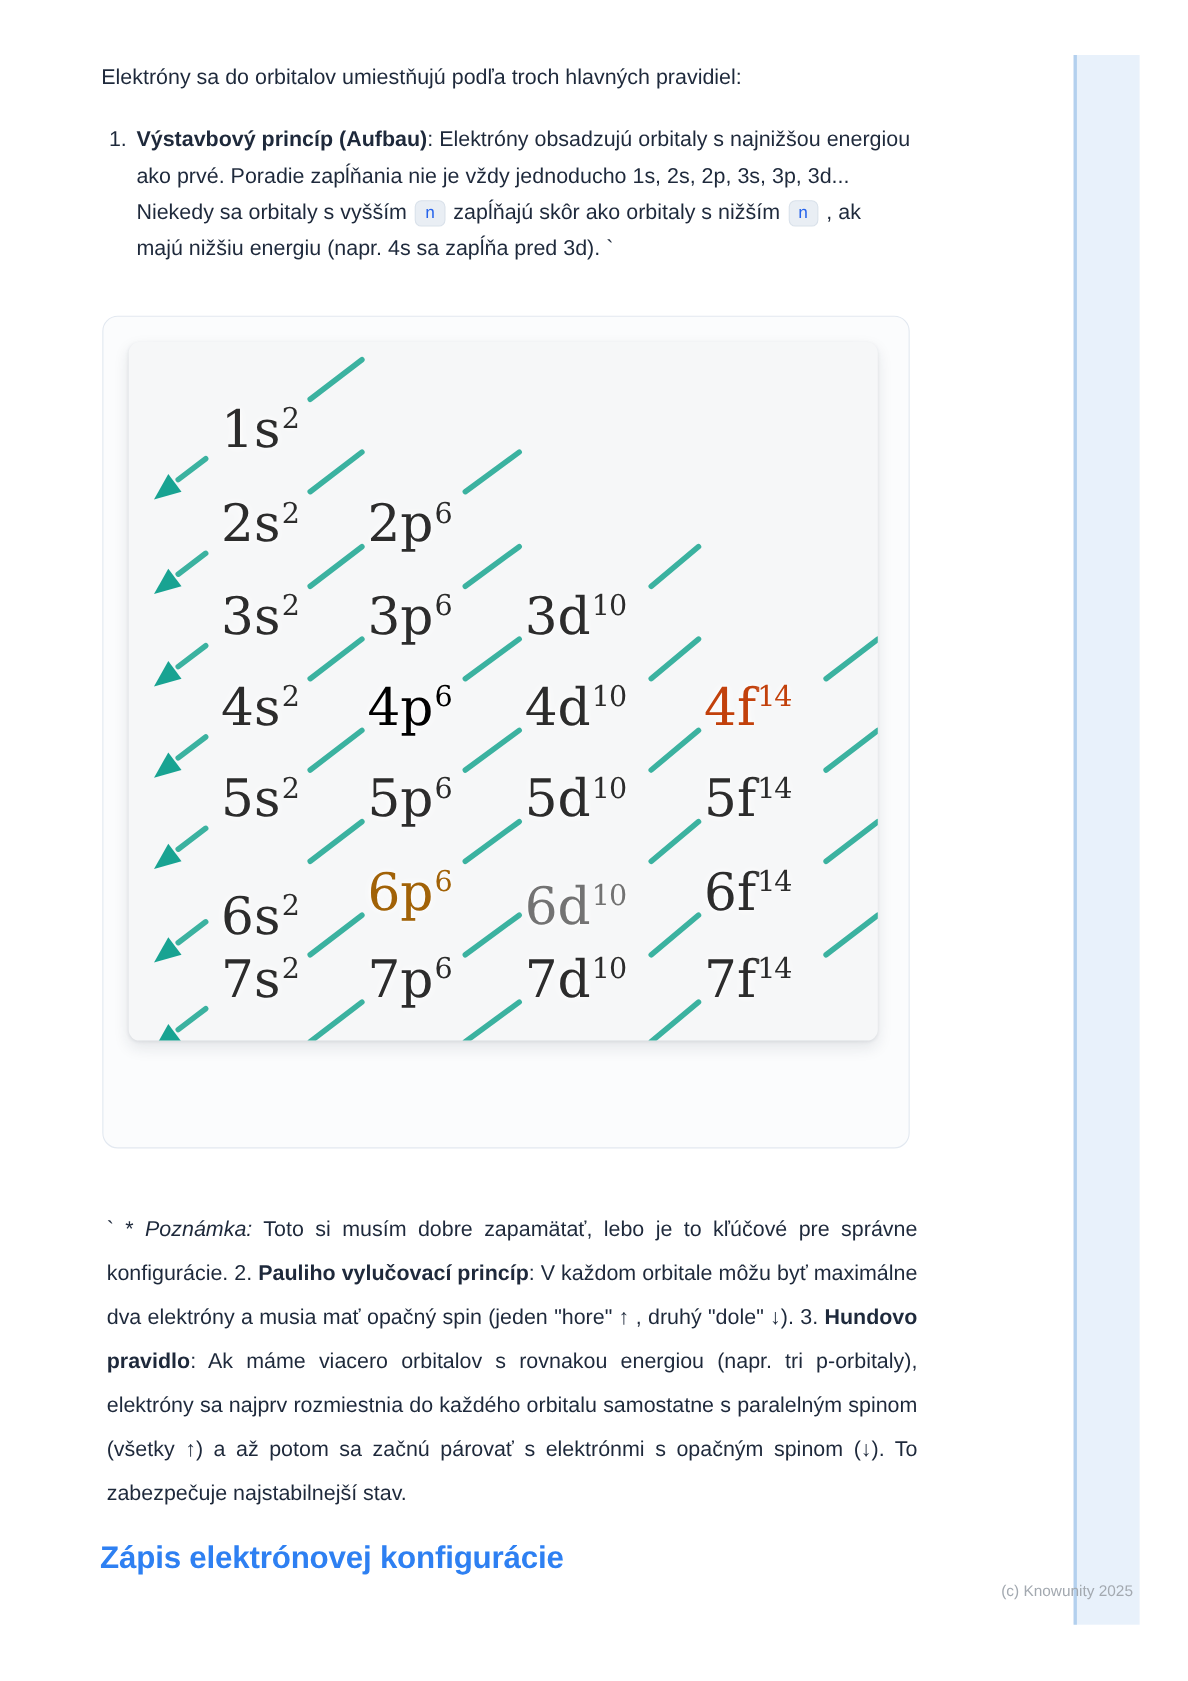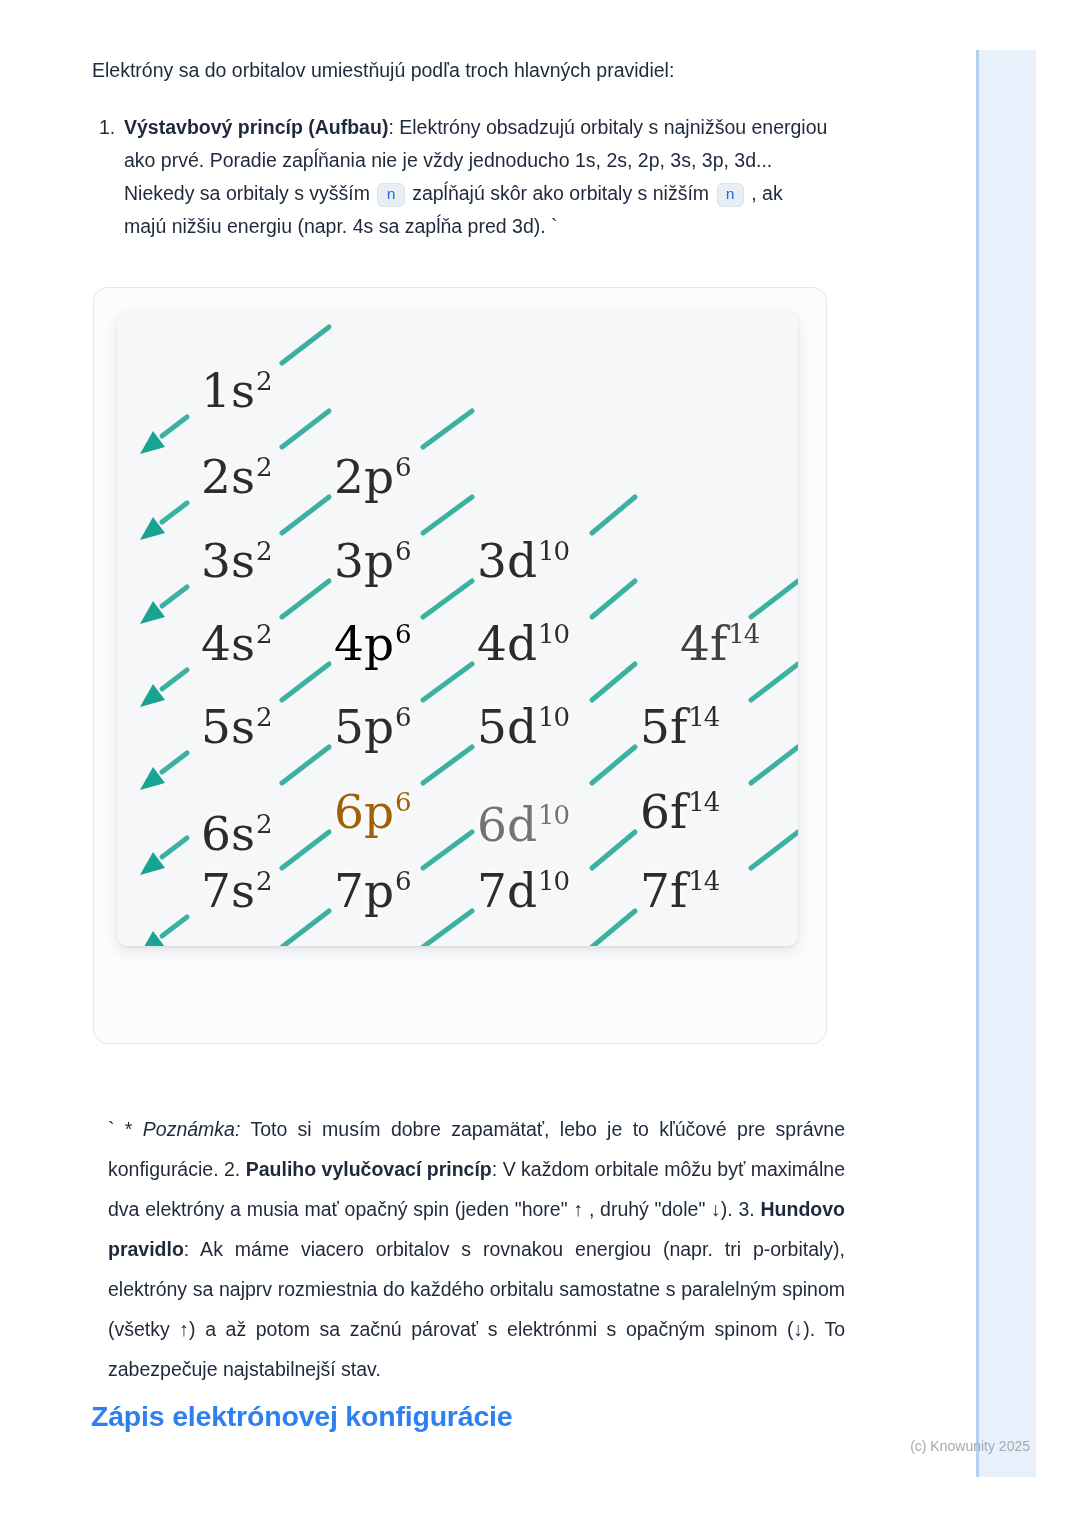--- a/index.html
+++ b/index.html
@@ -45,21 +45,21 @@
     position:absolute;font-family:"DejaVu Serif","Liberation Serif",serif;
     font-size:47px;line-height:1;color:#2c2c2c;white-space:nowrap;
     text-shadow:0 0 10px rgba(255,255,255,.95),0 0 4px rgba(255,255,255,.9);
   }
   .orb .sup{font-size:26px;vertical-align:17px;letter-spacing:-1px;margin-left:1px;}
   .fig-caption{
     position:absolute;left:0;top:676px;width:100%;text-align:center;
     font-style:italic;font-size:17.5px;color:#6f7680;
   }
   .note{
-    position:absolute;left:92px;top:1093px;width:737px;margin:16px;
+    position:absolute;left:92px;top:1093px;width:737px;margin:5px;
     font-size:19.5px;line-height:40px;text-align:justify;color:#1e293b;
   }
   .note i, .li-body i{font-style:italic;}
   .heading{
     position:absolute;left:91px;top:1400px;margin:0;
     font-size:28.5px;font-weight:bold;color:#2e80f2;letter-spacing:-0.2px;
   }
   .footer{
     position:absolute;left:0;top:1438px;width:1010px;text-align:right;
     font-size:14px;color:#a3a9b0;z-index:2;padding-left:20px;
@@ -125,21 +125,21 @@
       <div id="fig-labels">
           <div class="orb" style="left: 84px; top: 56px; color: rgb(44, 44, 44);"><span>1s</span><span class="sup">2</span></div>
           <div class="orb" style="left: 84px; top: 142px; color: rgb(44, 44, 44);"><span>2s</span><span class="sup">2</span></div>
           <div class="orb" style="left: 217px; top: 142px; color: rgb(44, 44, 44);"><span>2p</span><span class="sup">6</span></div>
           <div class="orb" style="left: 84px; top: 226px; color: rgb(44, 44, 44);"><span>3s</span><span class="sup">2</span></div>
           <div class="orb" style="left: 217px; top: 226px; color: rgb(44, 44, 44);"><span>3p</span><span class="sup">6</span></div>
           <div class="orb" style="left: 360px; top: 226px; color: rgb(44, 44, 44);"><span>3d</span><span class="sup">10</span></div>
           <div class="orb" style="left: 84px; top: 309px; color: rgb(44, 44, 44);"><span>4s</span><span class="sup">2</span></div>
           <div class="orb" style="left: 217px; top: 309px; color: #000000;"><span>4p</span><span class="sup">6</span></div>
           <div class="orb" style="left: 360px; top: 309px; color: rgb(44, 44, 44);"><span>4d</span><span class="sup">10</span></div>
-          <div class="orb" style="left: 523px; top: 309px; color: #404040; margin-left: 40px;"><span>4f</span><span class="sup">14</span></div>
+          <div class="orb" style="left: 523px; top: 309px; color: #c2410c;"><span>4f</span><span class="sup">14</span></div>
           <div class="orb" style="left: 84px; top: 392px; color: rgb(44, 44, 44);"><span>5s</span><span class="sup">2</span></div>
           <div class="orb" style="left: 217px; top: 392px; color: rgb(44, 44, 44);"><span>5p</span><span class="sup">6</span></div>
           <div class="orb" style="left: 360px; top: 392px; color: rgb(44, 44, 44); text-align: center;"><span>5d</span><span class="sup">10</span></div>
           <div class="orb" style="left: 523px; top: 392px; color: rgb(44, 44, 44);"><span>5f</span><span class="sup">14</span></div>
           <div class="orb" style="left: 84px; top: 499px; color: rgb(44, 44, 44);"><span>6s</span><span class="sup">2</span></div>
           <div class="orb" style="left: 217px; top: 477px; color: #a16207;"><span>6p</span><span class="sup">6</span></div>
           <div class="orb" style="left: 360px; top: 490px; color: #737373;"><span>6d</span><span class="sup">10</span></div>
           <div class="orb" style="left: 523px; top: 477px; color: rgb(44, 44, 44);"><span>6f</span><span class="sup">14</span></div>
           <div class="orb" style="left: 84px; top: 556px; color: rgb(44, 44, 44);"><span>7s</span><span class="sup">2</span></div>
           <div class="orb" style="left: 217px; top: 556px; color: rgb(44, 44, 44);"><span>7p</span><span class="sup">6</span></div>

